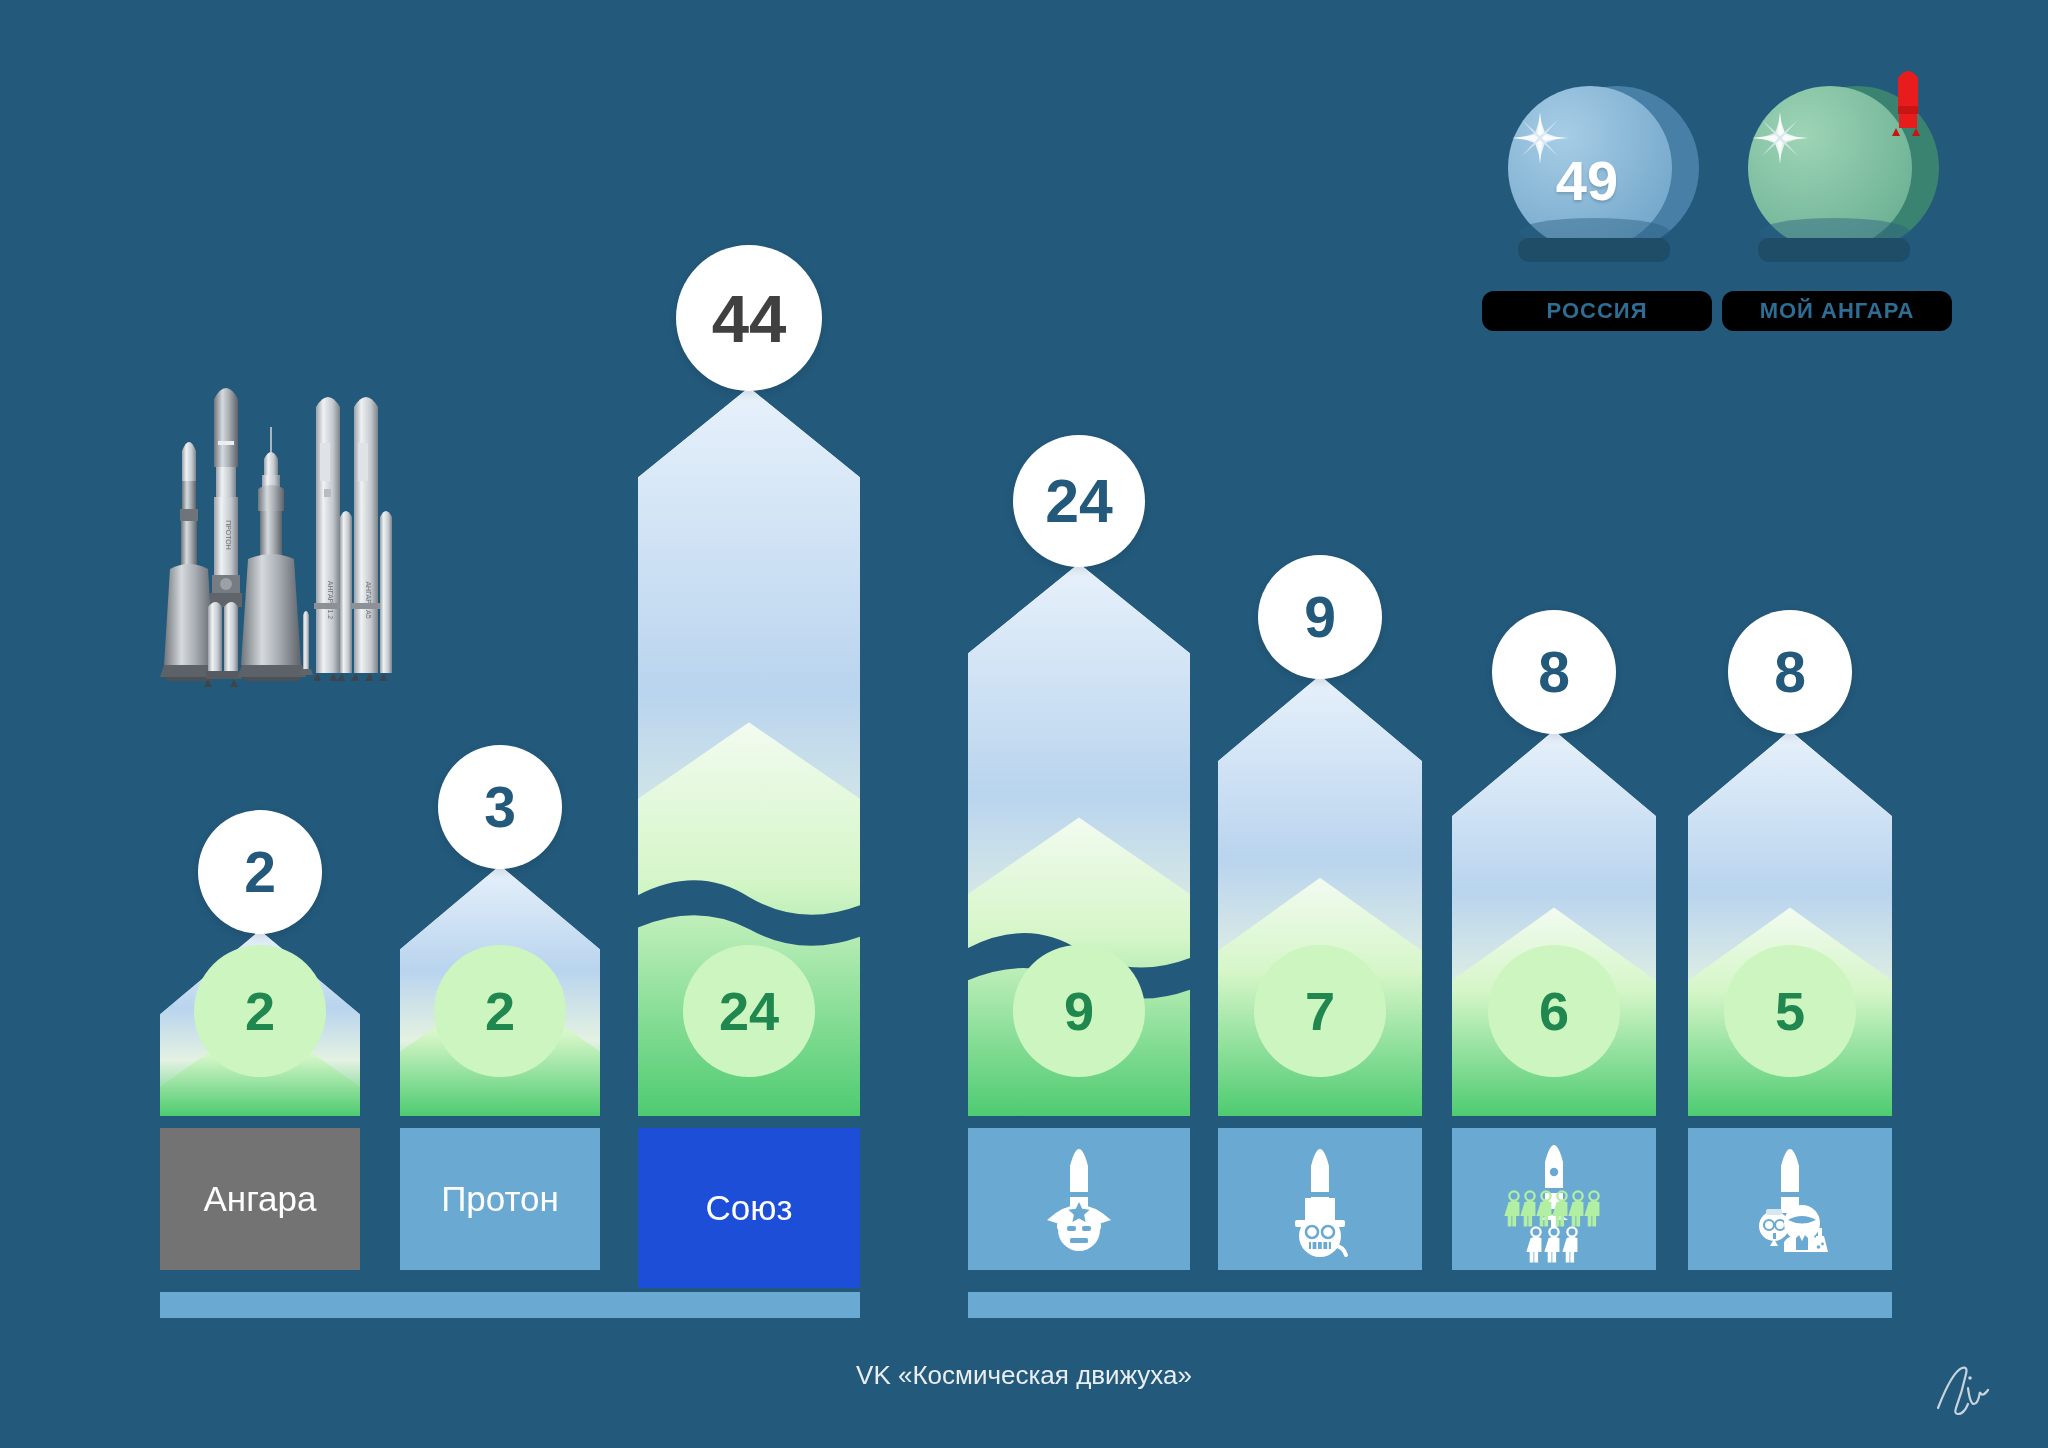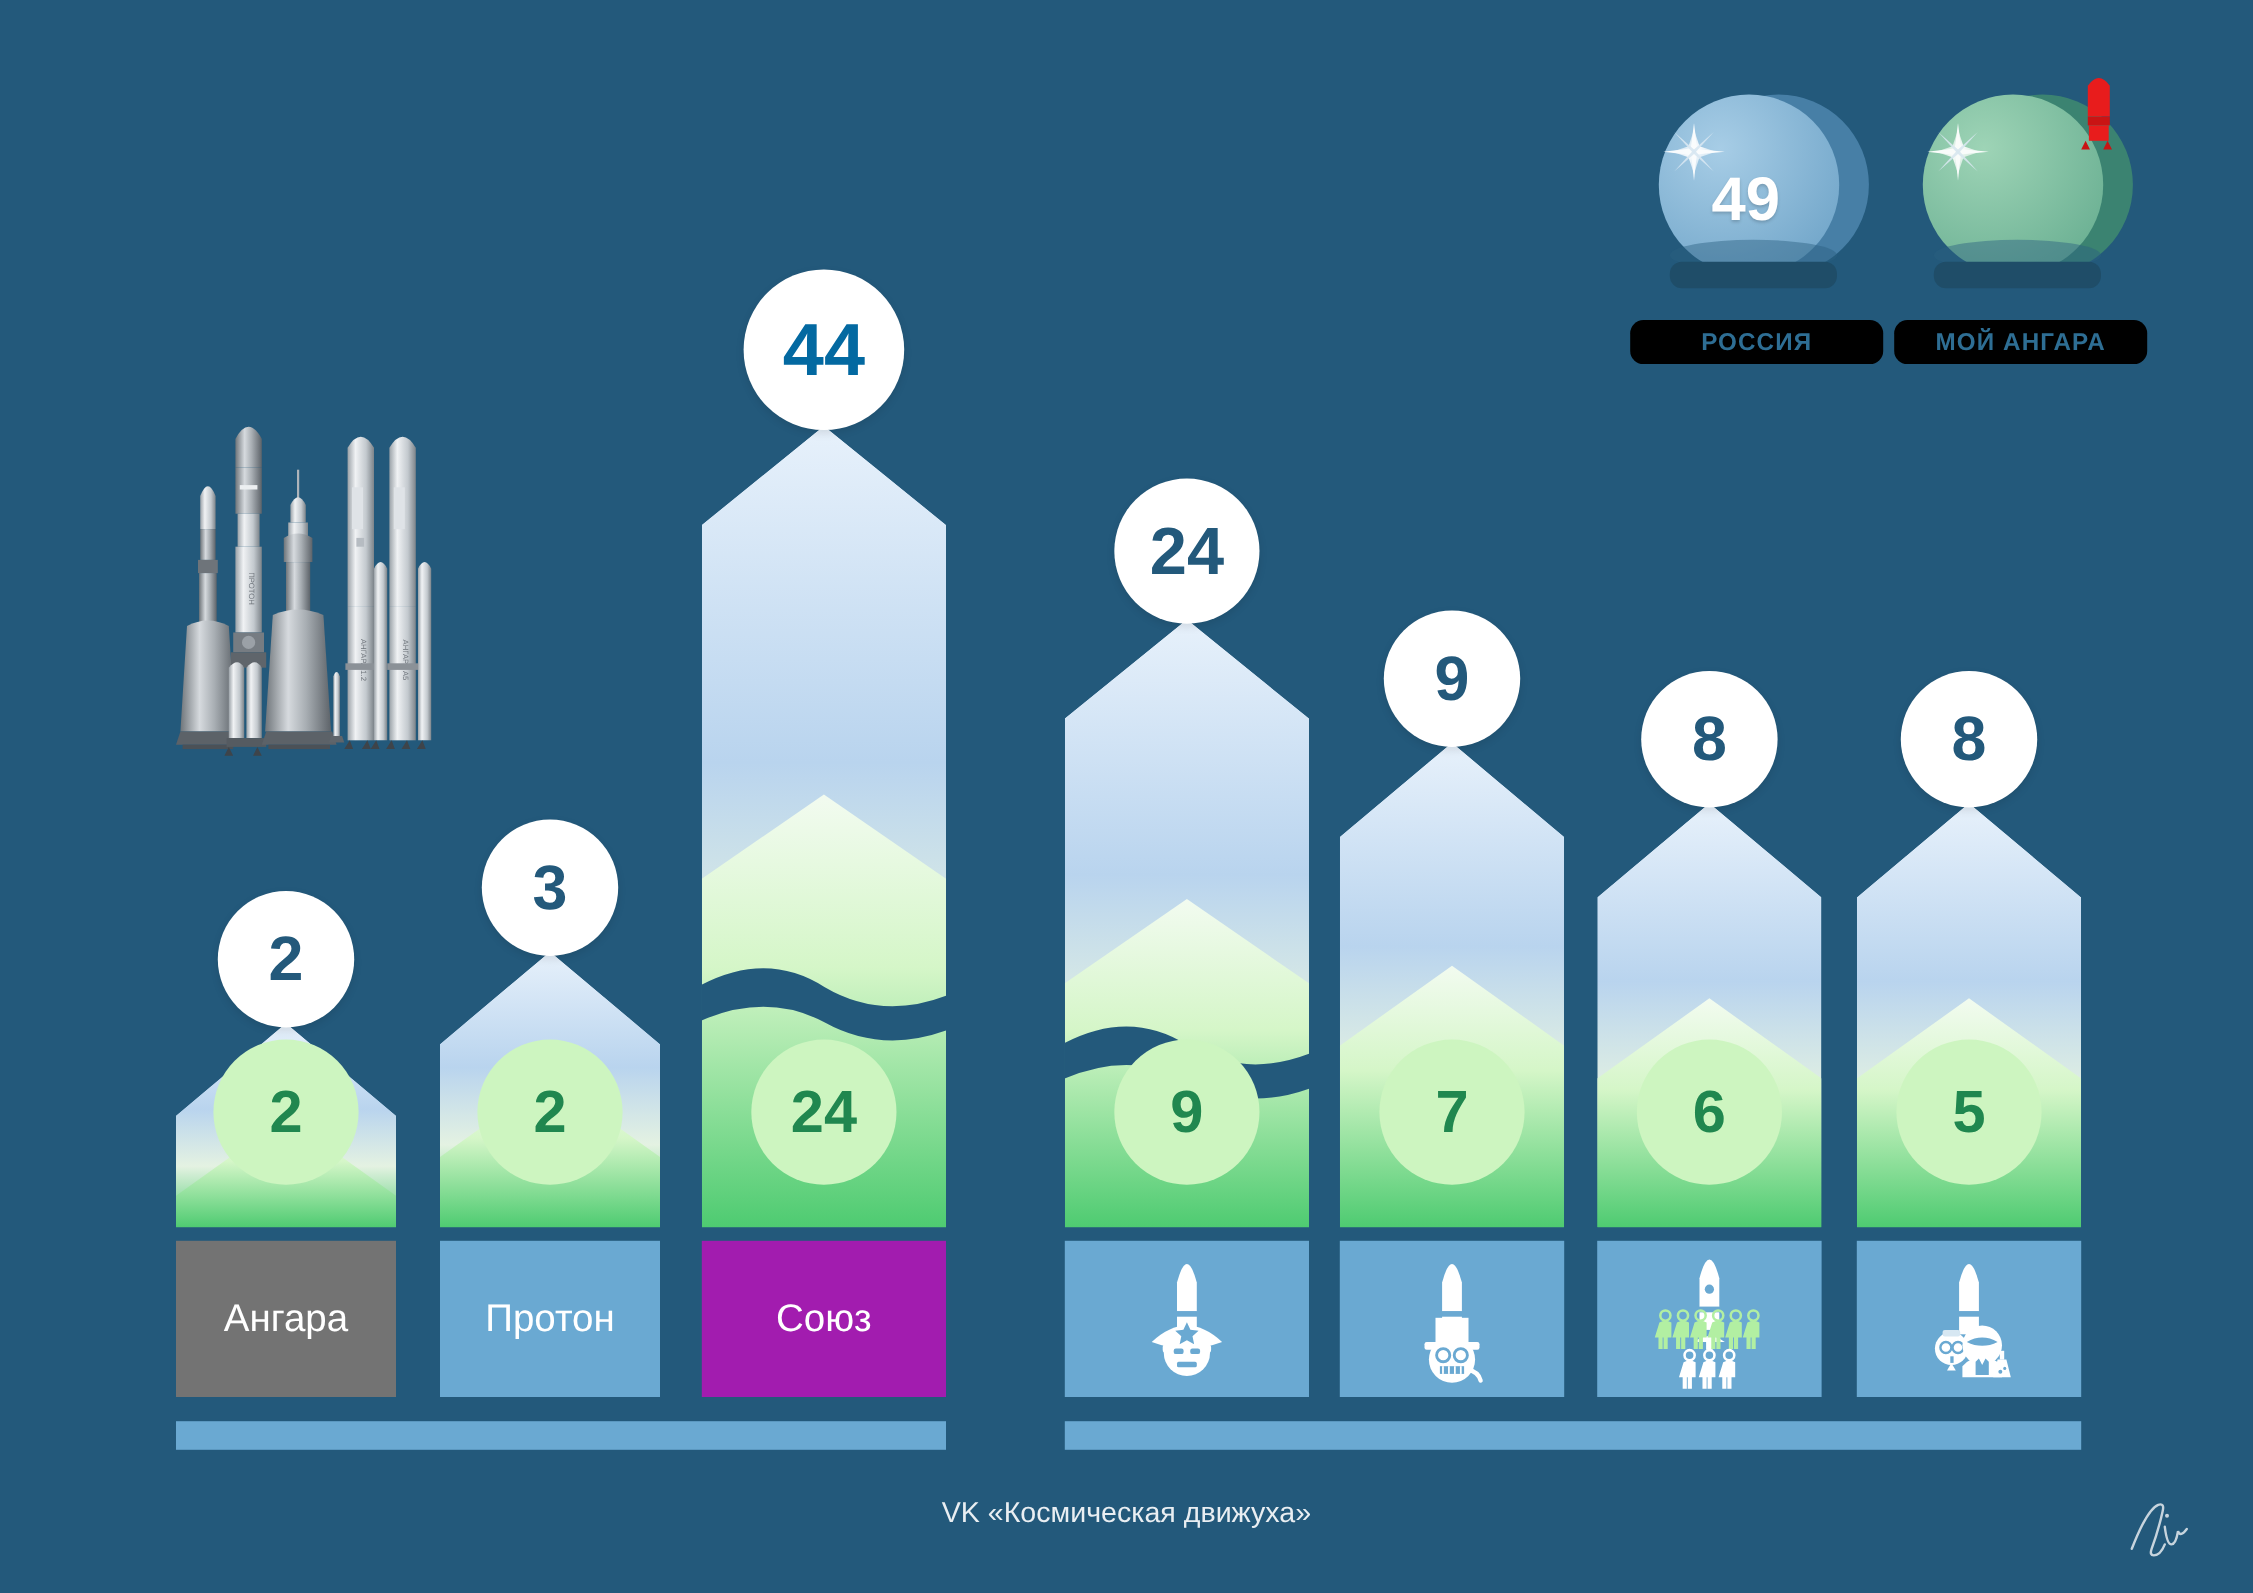--- a/index.html
+++ b/index.html
@@ -307,22 +307,22 @@
               <path d="M0 90 L111 0 L222 90 V729 H0 Z"></path>
             </clipPath>
     </defs>
           <g clip-path="url(#c2)">
             <path d="M0 90 L111 0 L222 90 V729 H0 Z" fill="url(#g2)"></path>
             <path d="M0 411.84000000000003 L111 335.34000000000003 L222 411.84000000000003 V729 H0 Z" fill="url(#gg2)"></path>
             <path d="M-4 510.29999999999995 q62.160000000000004 -34 115.44 0 q57.72 34 124.32000000000001 2 V544.3 q-66.6 30 -124.32000000000001 -2 q-53.28 -28 -115.44 0 Z" fill="#23597b"></path>
           </g>
         </svg>
         <div class="inner-circle" style="height: 132px; width: 132px; left: 45px; top: 945px; background: rgb(205, 245, 192); color: rgb(32, 135, 79); font-size: 54.12px;">24</div>
-        <div class="top-circle" style="height: 146px; width: 146px; left: 38px; top: 245px; font-size: 67.16px; background: rgb(255, 255, 255); color: #0369a1;">44</div>
-        <div class="cat-box" style="left: 0px; top: 1128px; width: 222px; height: 142px; background: #a21caf; justify-content: center;">
+        <div class="top-circle" style="height: 146px; width: 146px; left: 38px; top: 245px; font-size: 67.16px; background: rgb(255, 255, 255); color: #404040;">44</div>
+        <div class="cat-box" style="left: 0px; top: 1128px; width: 222px; height: 160px; background: #1d4ed8; justify-content: center;">
           <div class="cat-label">Союз</div>
         </div>
       </div>
       <div class="bar-col" style="left: 968px; width: 222px; top: 0px; height: 1448px;">
         <svg viewBox="0 0 222 553" width="222" height="553" style="position: absolute; left: 0px; top: 563px;">
           <defs>
       <linearGradient id="g3" x1="0" y1="0" x2="0" y2="1">
         <stop offset="0" stop-color="#e7f1fb"></stop>
         <stop offset="0.42" stop-color="#b9d4ee"></stop>
         <stop offset="0.70" stop-color="#e4f2e2"></stop>

